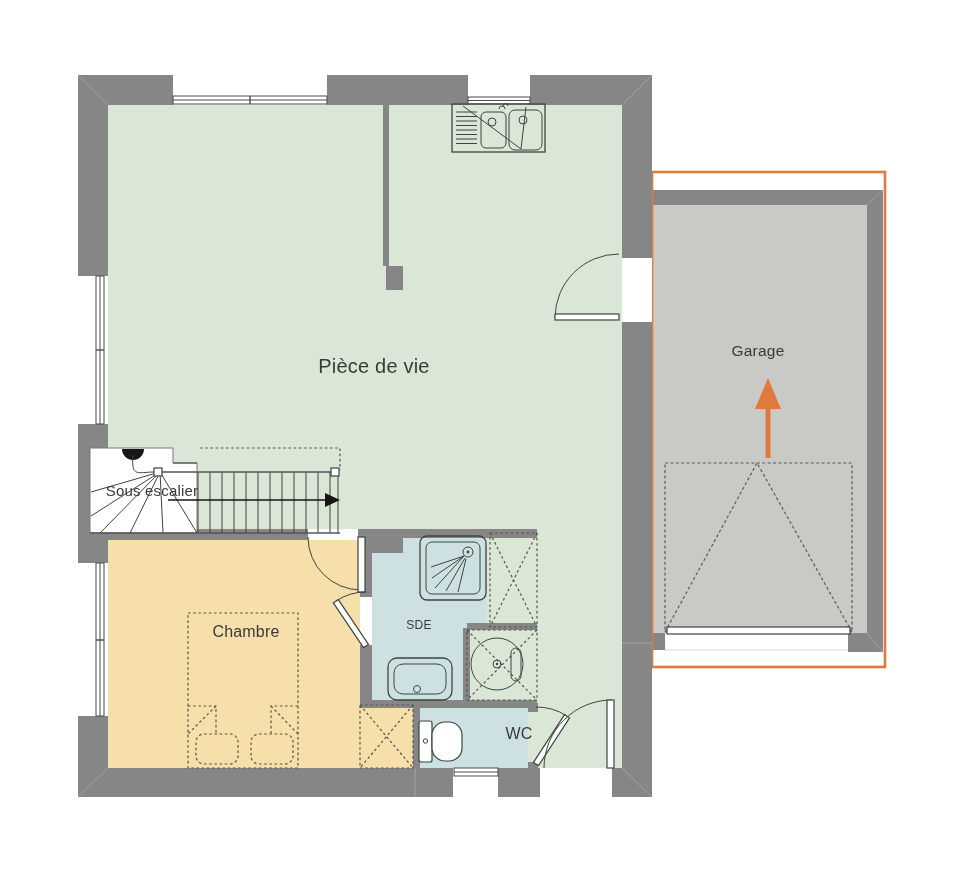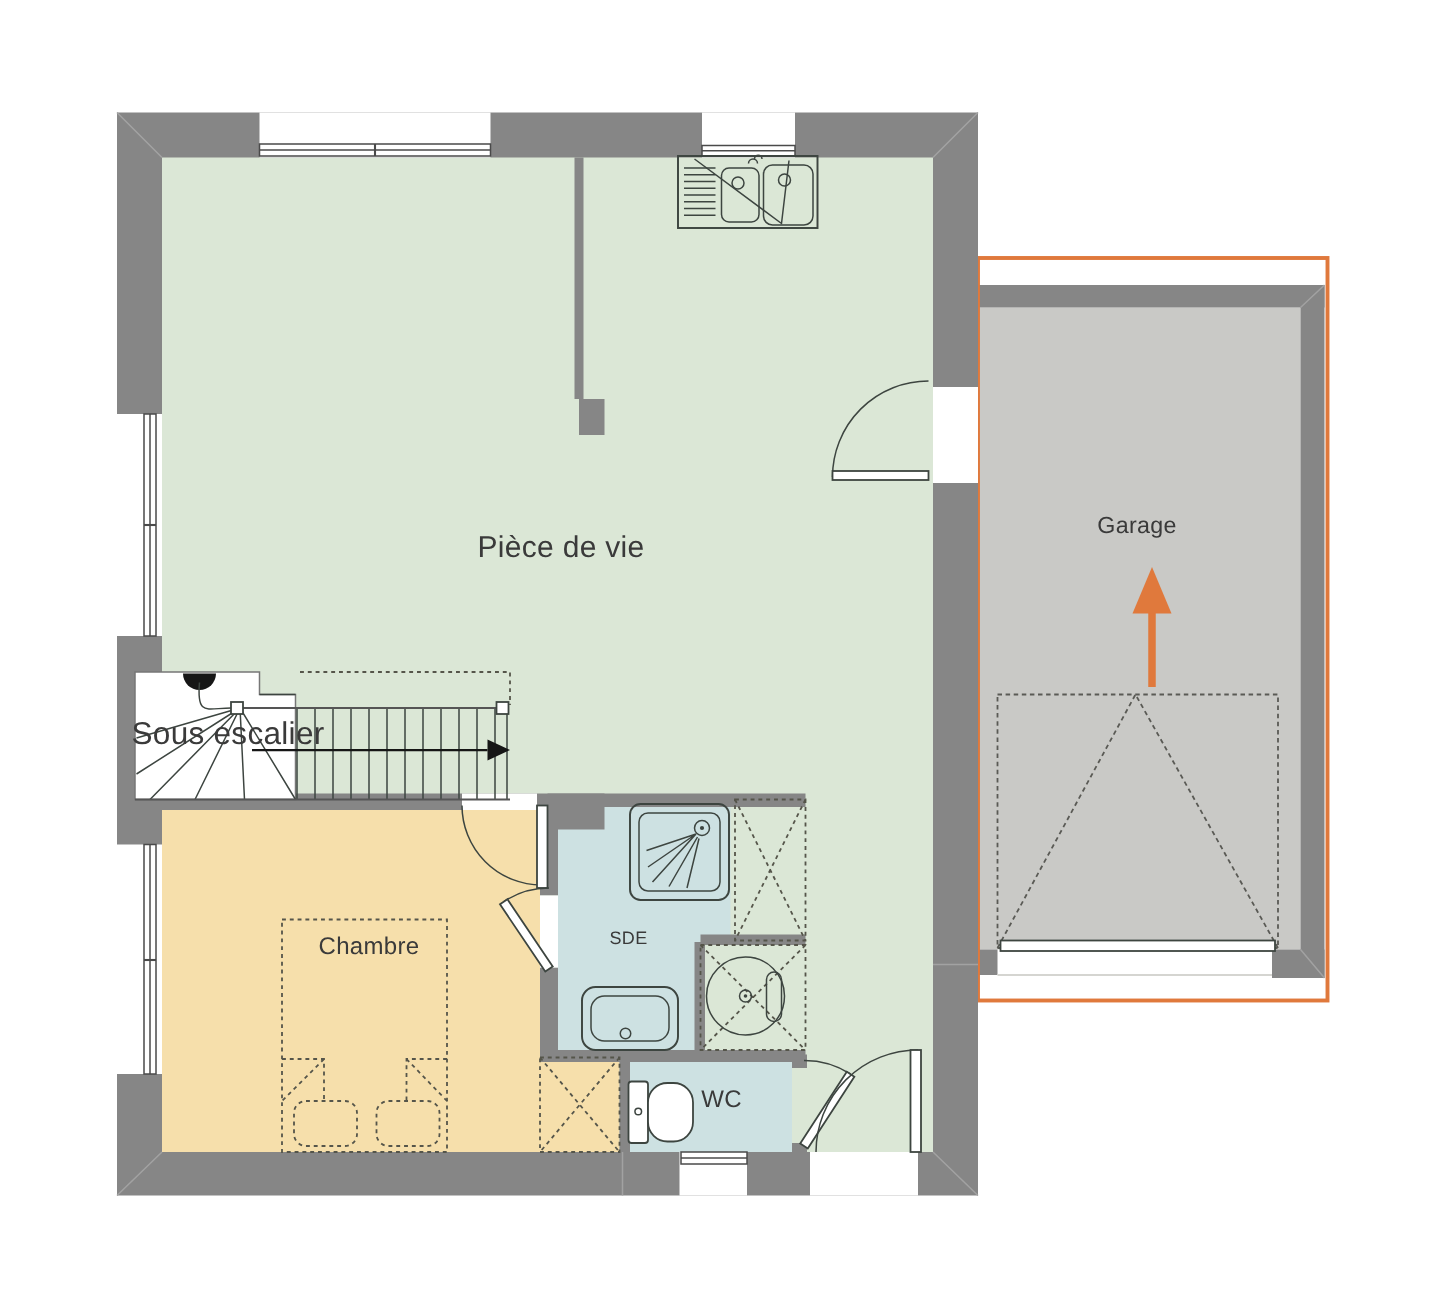--- a/index.html
+++ b/index.html
@@ -217,16 +217,16 @@
     <rect class="s-dash" x="196" y="734" width="42" height="30" rx="8" stroke="#6f6652" stroke-width="1.4"></rect>
     <rect class="s-dash" x="251" y="734" width="42" height="30" rx="8" stroke="#6f6652" stroke-width="1.4"></rect>
   </g>
 
 </svg>
 
   <div class="plan-label" style="left:367px;top:366px;font-size:20px;padding-left:14px;">Pièce de vie</div>
   <div class="plan-label" style="left:758px;top:351px;font-size:15.5px;">Garage</div>
   <div class="plan-label" style="left:246px;top:632px;font-size:16px;">Chambre</div>
   <div class="plan-label" style="left:419px;top:625px;font-size:12px;">SDE</div>
-  <div class="plan-label" style="left:481px;top:734px;font-size:16px;">WC</div>
-  <div class="plan-label" style="left:152px;top:490px;font-size:21px;">Sous escalier</div>
+  <div class="plan-label" style="left:519px;top:734px;font-size:16px;">WC</div>
+  <div class="plan-label" style="left:152px;top:490px;font-size:15px;">Sous escalier</div>
 
 </div>
 
 </body></html>

